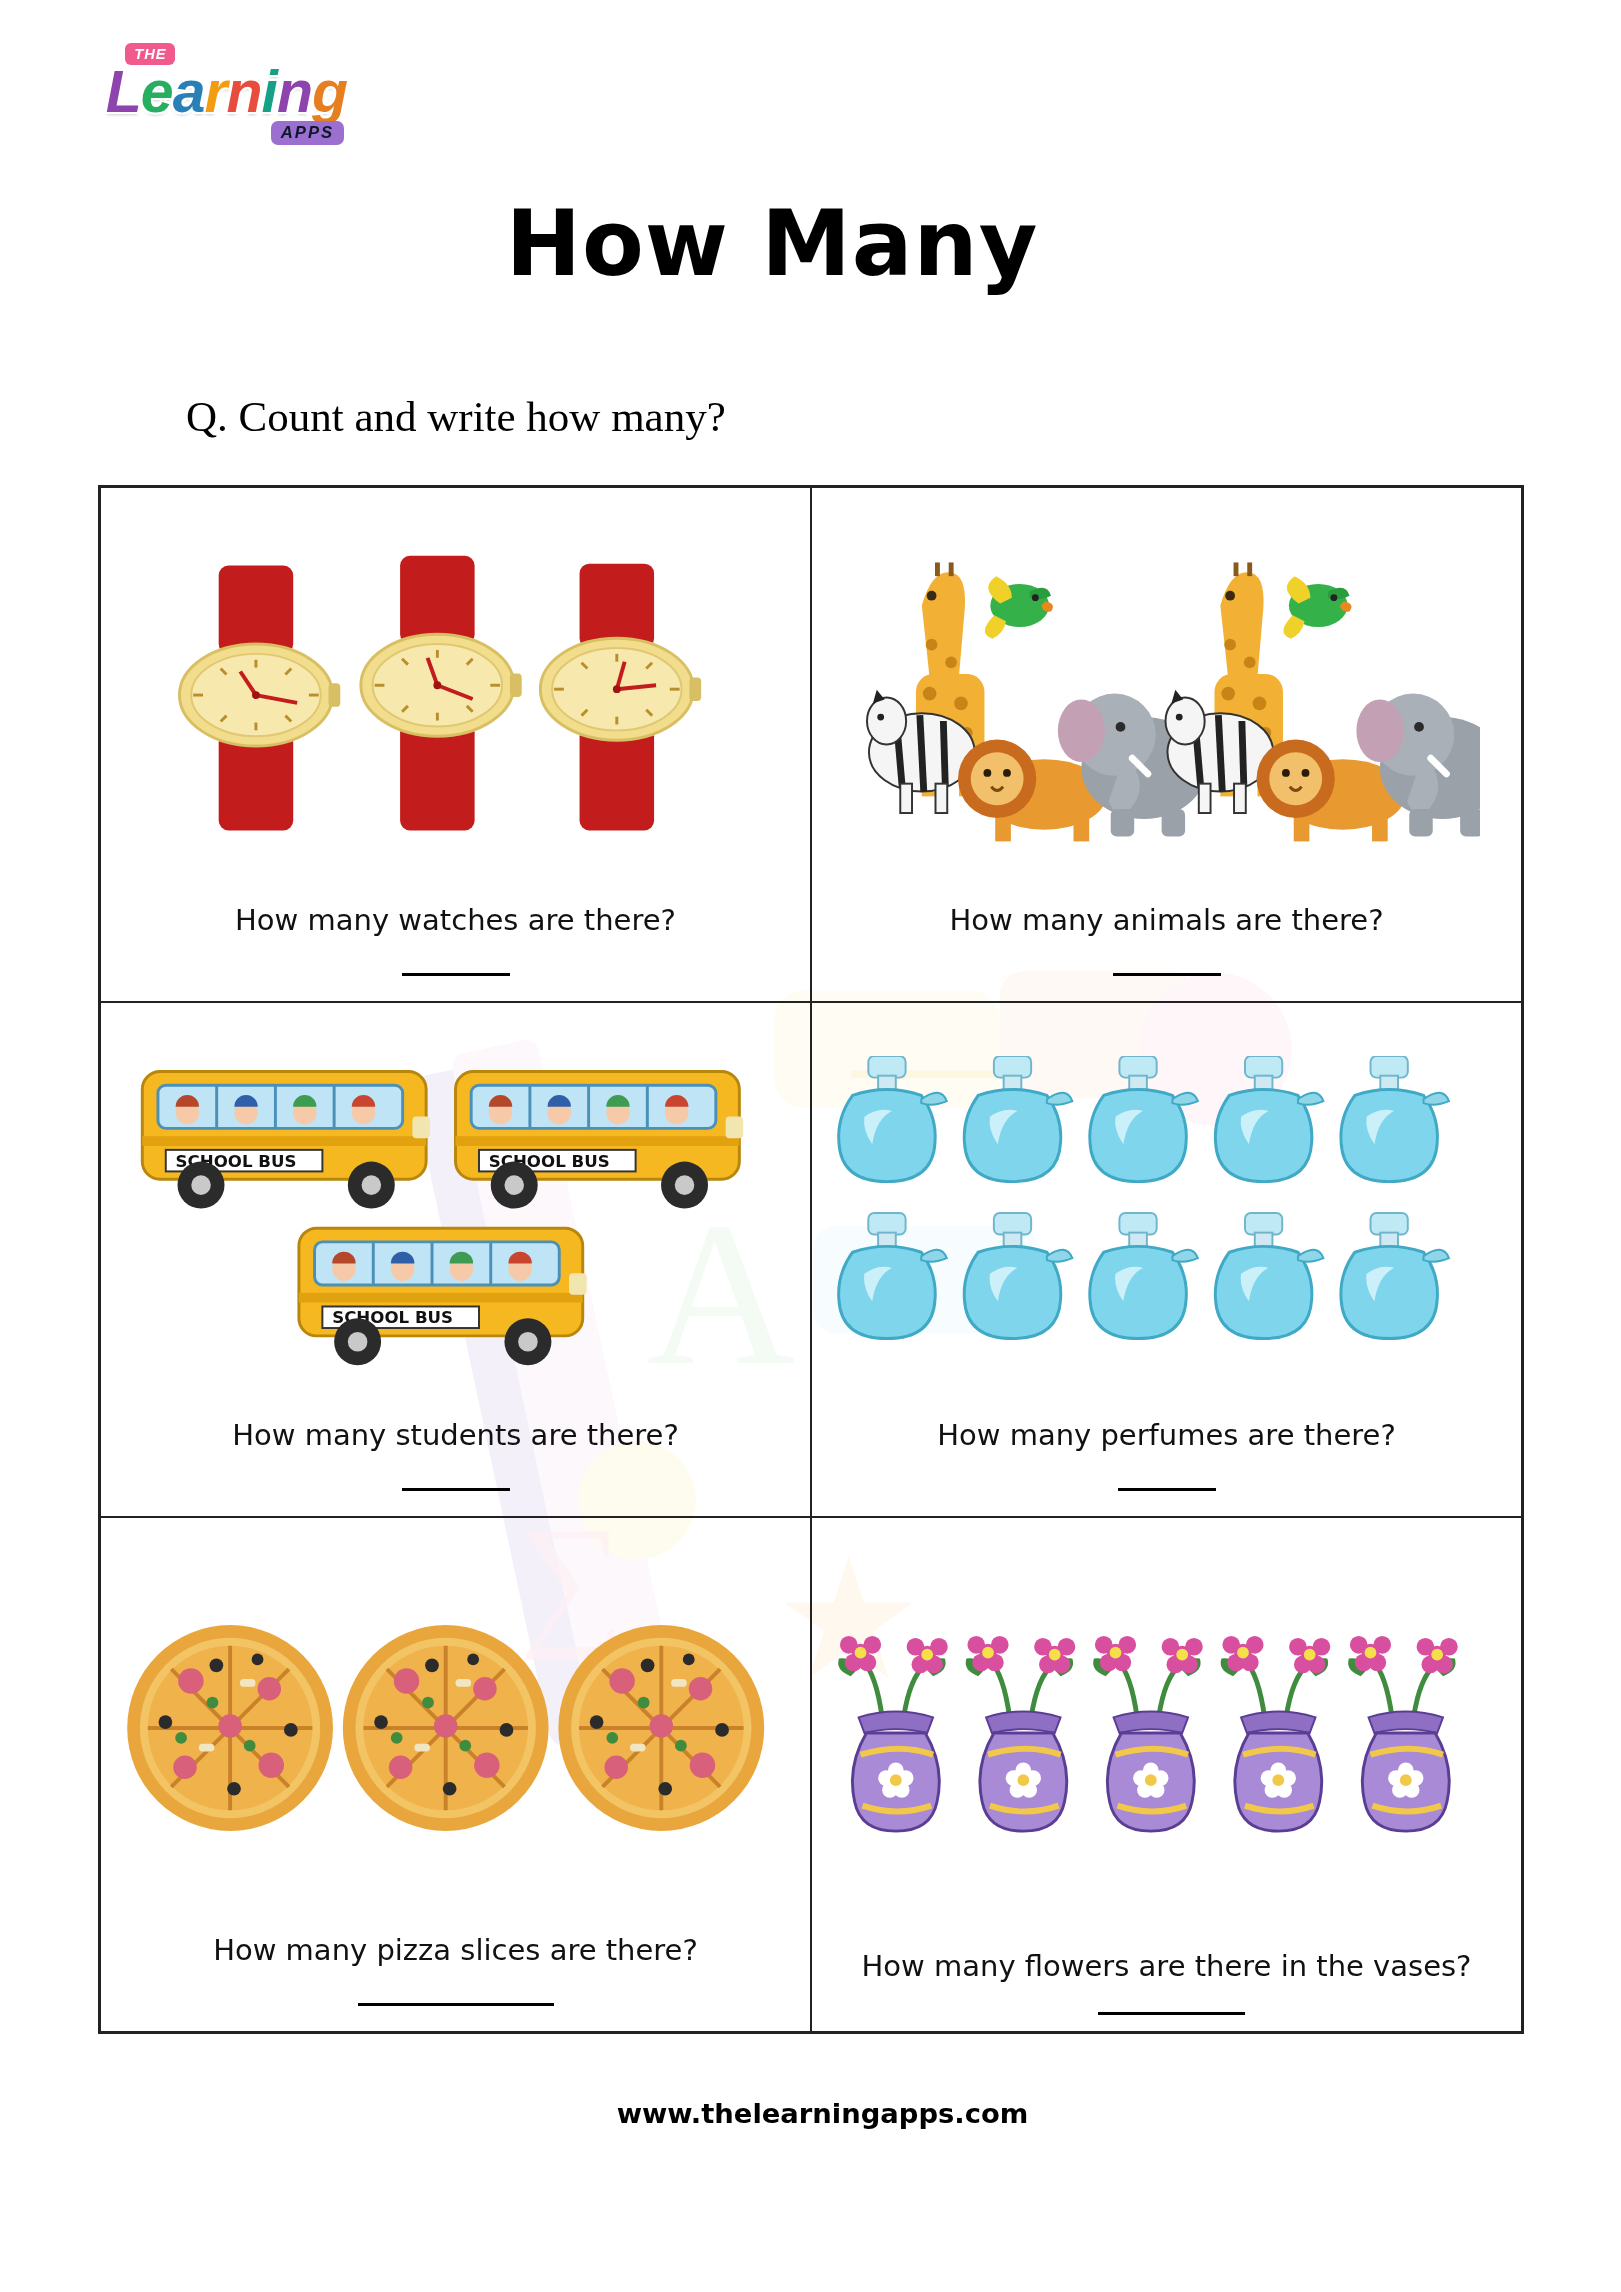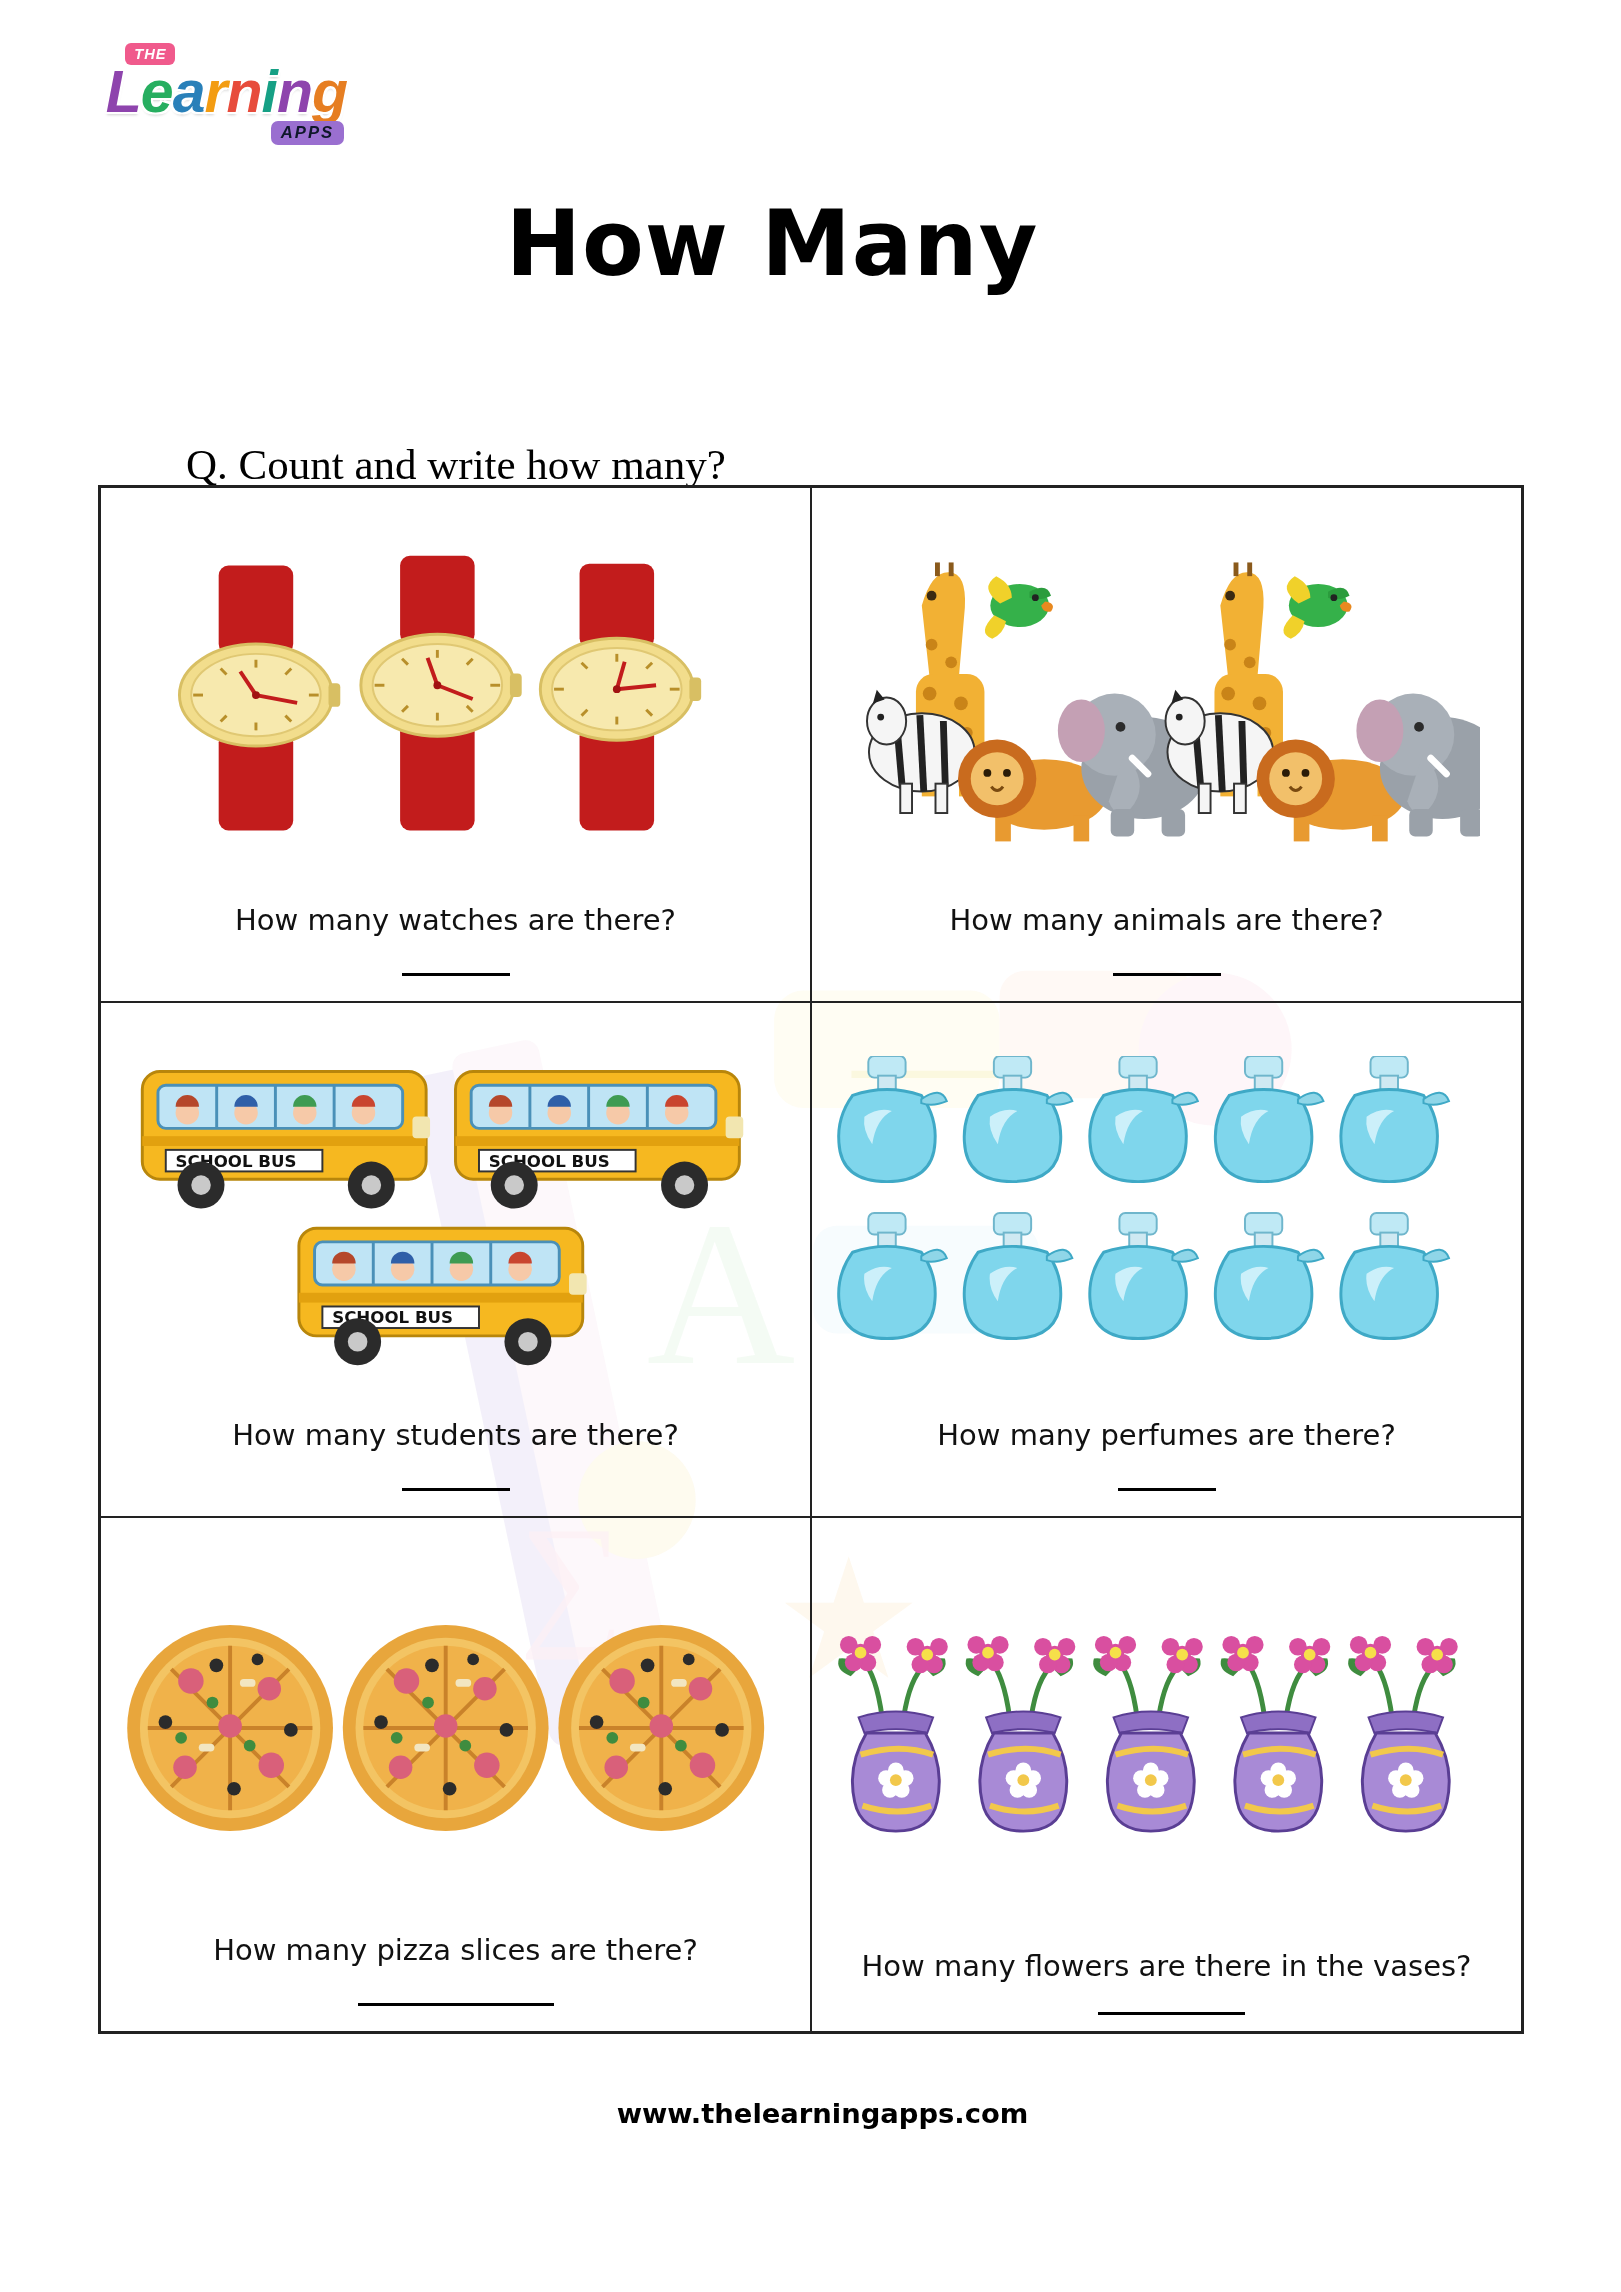--- a/index.html
+++ b/index.html
@@ -93,21 +93,20 @@
   }
 
   
   .prompt {
     position: absolute;
     left: 186px;
     top: 392px;
     font-family: "Liberation Serif", serif;
     font-size: 43px;
     color: #000000;
-    margin-top: 48px;
   }
 
   
   .grid {
     position: absolute;
     left: 98px;
     top: 485px;
     width: 1426px;
     height: 1549px;
     border: 2px solid #222;

